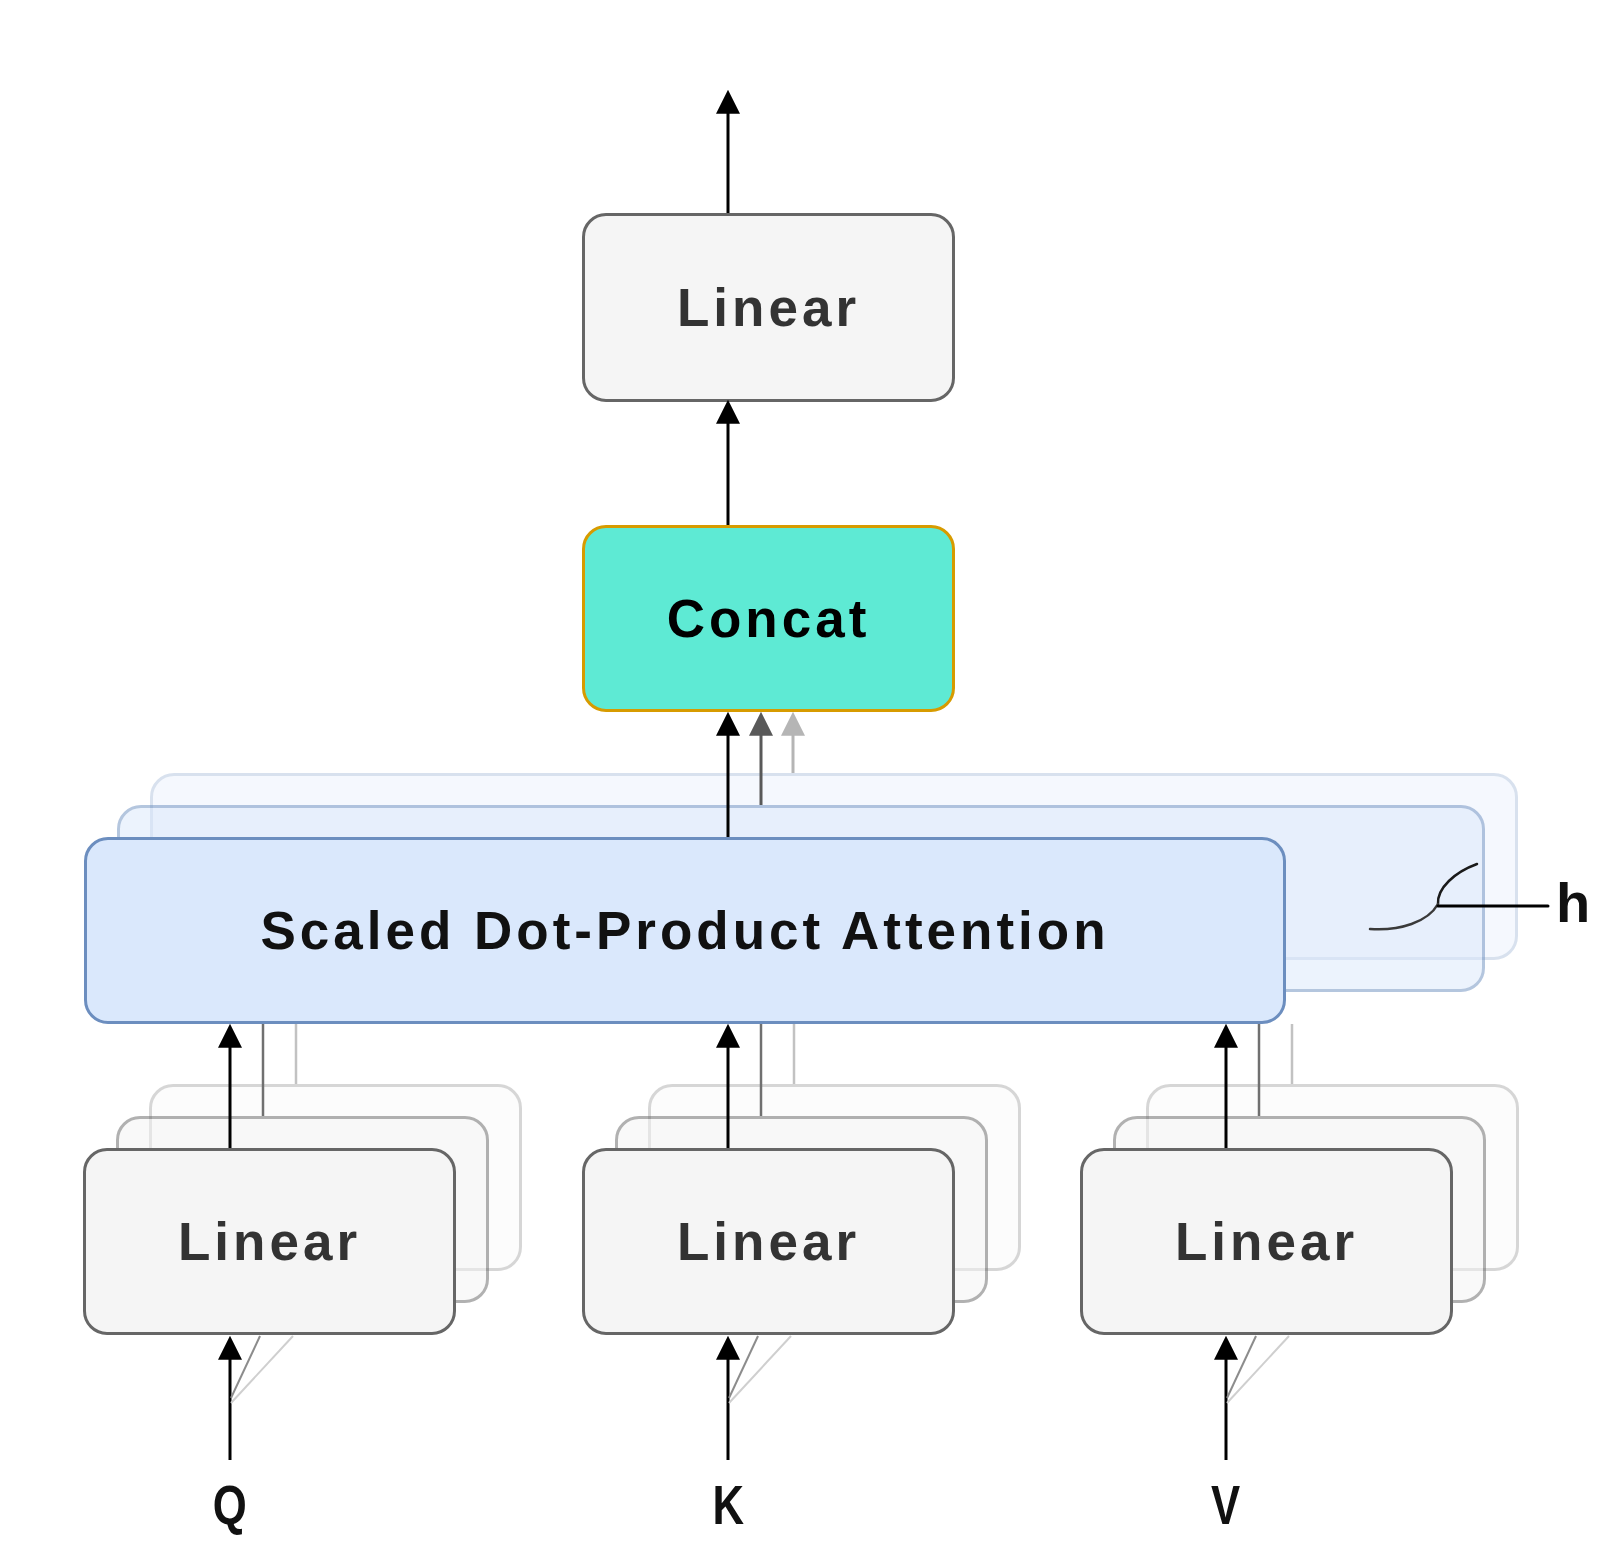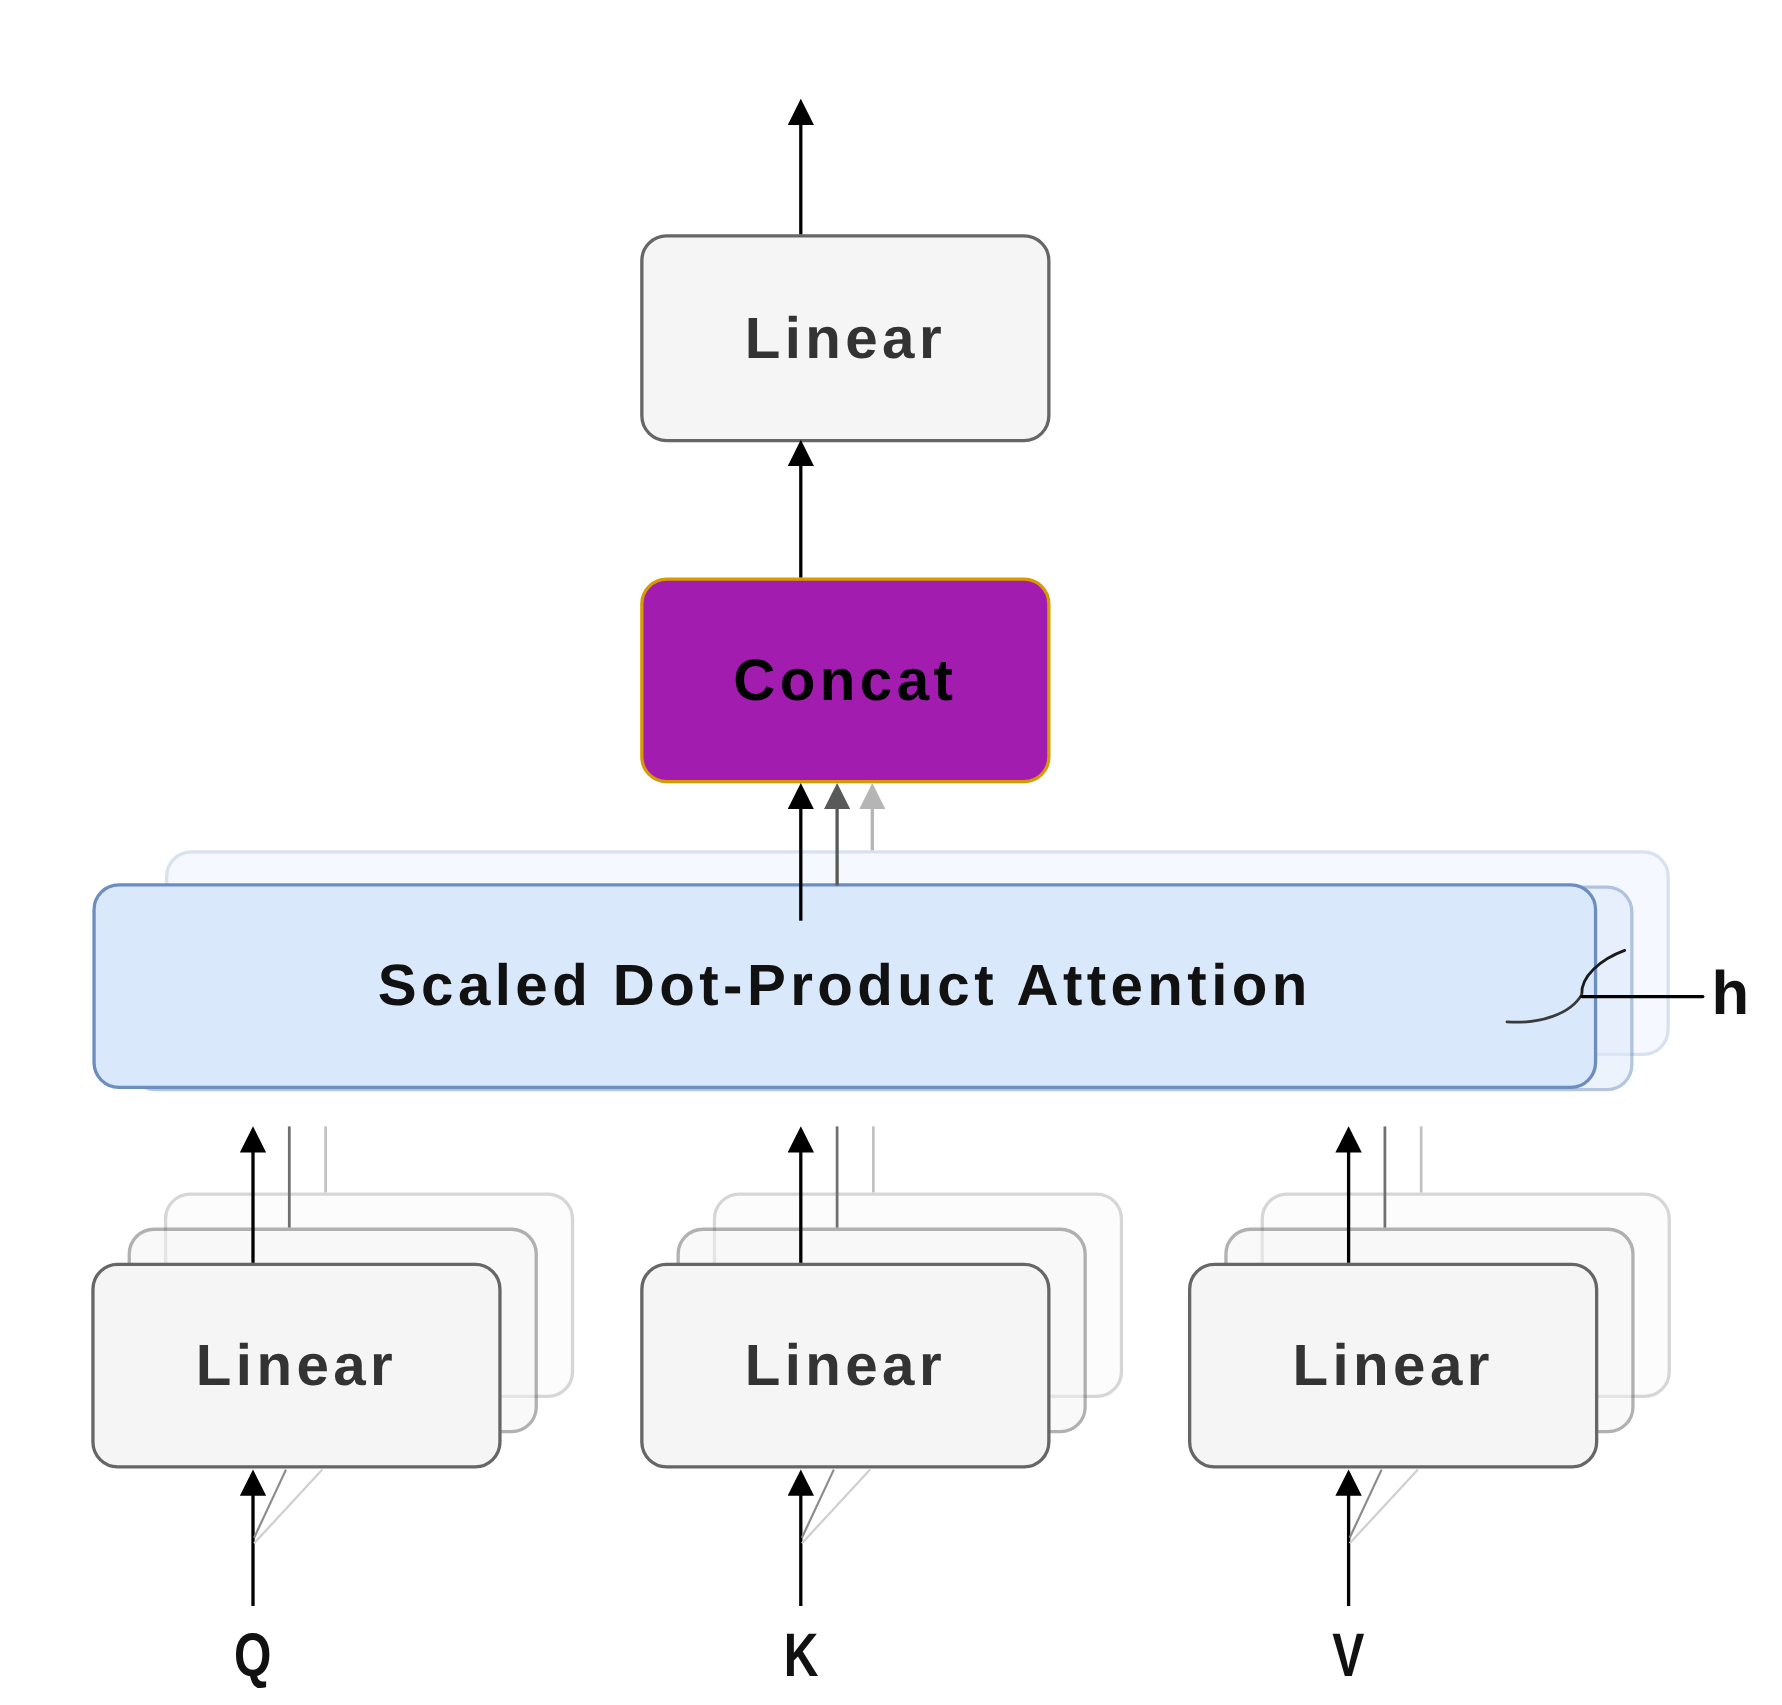--- a/index.html
+++ b/index.html
@@ -10,21 +10,21 @@
   .title{
     position:absolute;left:383px;top:6px;width:650px;text-align:center;
     font-size:54px;font-weight:bold;letter-spacing:1px;color:#111111;
   }
   .box{
     position:absolute;box-sizing:border-box;border-radius:24px;
     display:flex;align-items:center;justify-content:center;
     font-weight:bold;font-size:53px;letter-spacing:4px;margin-left:40px;
   }
   .gray{background:#f5f5f5;border:3px solid #666666;color:#333333;}
-  .orange{background:#a21caf;border:3px solid #d79b00;color:#000000;}
+  .orange{background:#5eead4;border:3px solid #d79b00;color:#000000;}
   .blue{background:#dae8fc;border:3px solid #6c8ebf;color:#111111;}
   .ghost1{opacity:0.5;}
   .ghost2{opacity:0.26;}
   .wires{position:absolute;left:0;top:0;width:1620px;height:1550px;pointer-events:none;}
   .input-label{
     position:absolute;width:140px;top:1472px;text-align:center;
     font-size:56px;font-weight:bold;color:#111111;
   }
   .input-label span{display:inline-block;transform:scaleX(0.78);}
   .h-label{
@@ -32,21 +32,21 @@
     font-size:56px;font-weight:bold;color:#111111;
   }
 </style>
 </head>
 <body>
 
 <div class="canvas">
 
   <div class="box blue ghost2" style="left:110px;top:773px;width:1368px;height:187px;"></div>
   <div class="box blue ghost1" style="left:77px;top:805px;width:1368px;height:187px;"></div>
-  <div class="box blue" style="left:44px;top:803px;width:1368px;height:187px;">
+  <div class="box blue" style="left:44px;top:837px;width:1202px;height:187px;">
     <span>Scaled Dot-Product Attention</span>
   </div>
 
   <div class="box gray ghost2" style="left:109px;top:1084px;width:373px;height:187px;"></div>
   <div class="box gray ghost1" style="left:76px;top:1116px;width:373px;height:187px;"></div>
   <div class="box gray" style="left:43px;top:1148px;width:373px;height:187px;">
     <span>Linear</span>
   </div>
 
   <div class="box gray ghost2" style="left:608px;top:1084px;width:373px;height:187px;"></div>

